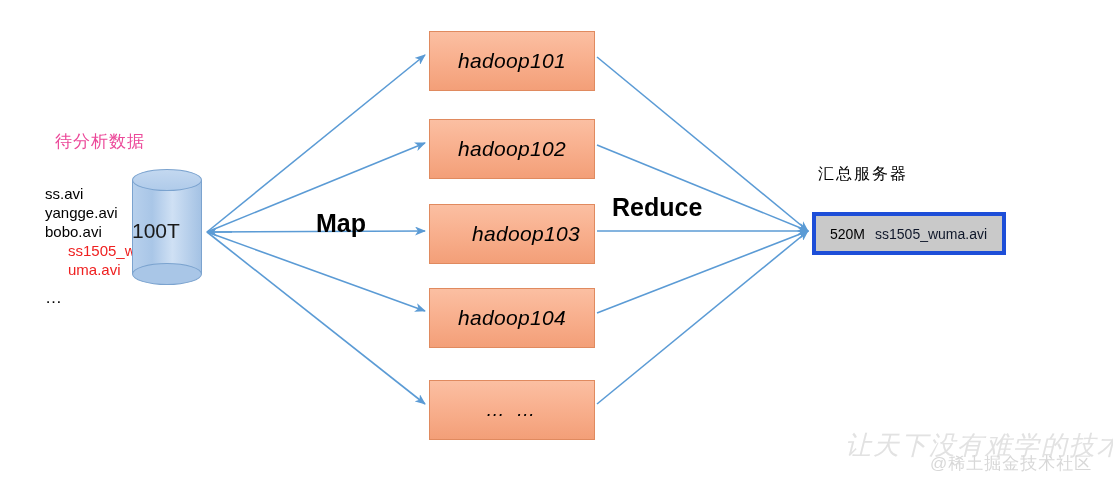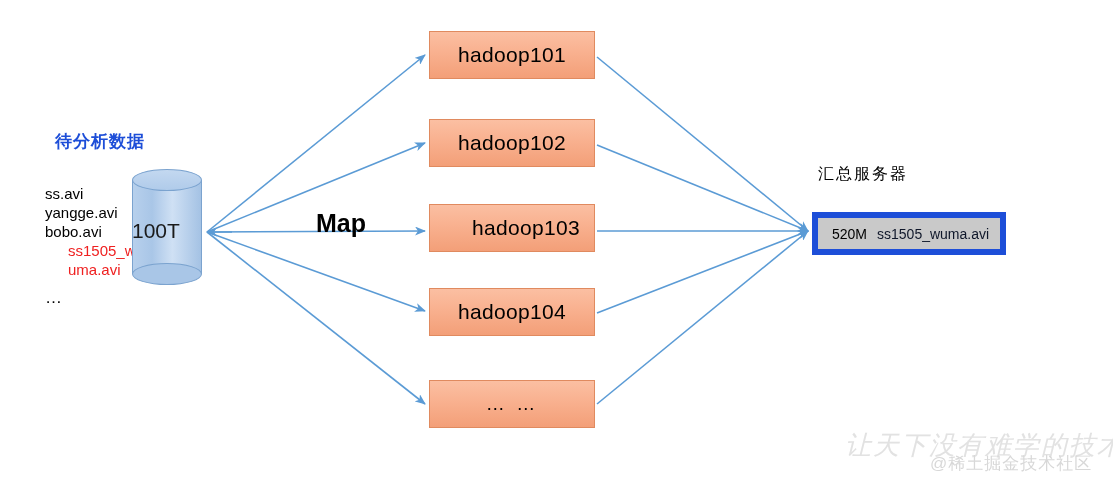--- a/index.html
+++ b/index.html
@@ -25,22 +25,22 @@
     height: 485px;
     pointer-events: none;
   }
 
   
   .src-title {
     position: absolute;
     left: 55px;
     top: 130px;
     font-size: 17px;
-    font-weight: bold;
-    color: #1d4ed8;
+    font-weight: normal;
+    color: #ec4899;
     letter-spacing: 1px;
     white-space: nowrap;
   }
   .file-list {
     position: absolute;
     left: 45px;
     top: 184px;
     width: 92px;
     font-size: 15px;
     line-height: 19px;
@@ -103,30 +103,31 @@
     text-align: left;
     font-size: 21px;
     color: #1a1a1a;
     z-index: 3;
   }
 
   
   .node {
     position: absolute;
     width: 166px;
-    height: 48px;
+    height: 60px;
     background: linear-gradient(to bottom, #fbbfa2 0%, #f9b291 40%, #f39f78 100%);
     border: 1px solid #e08a5f;
     box-sizing: border-box;
     display: flex;
     align-items: center;
     justify-content: center;
     font-size: 21px;
     color: #000000;
     letter-spacing: 0.3px;
+    font-style: italic;
   }
   .node.dots { letter-spacing: 3px; font-size: 19px; }
 
   
   .stage-label {
     position: absolute;
     font-size: 25px;
     font-weight: bold;
     color: #000000;
     white-space: nowrap;
@@ -143,21 +144,21 @@
     letter-spacing: 2px;
     white-space: nowrap;
   }
   .result-box {
     position: absolute;
     left: 812px;
     top: 212px;
     width: 194px;
     height: 43px;
     background: #c9c9c9;
-    border: 6px solid #1d4ed8;
+    border: 4px solid #1d4ed8;
     box-sizing: border-box;
     display: flex;
     align-items: center;
     padding-left: 14px;
     gap: 10px;
   }
   .result-size {
     font-size: 14px;
     color: #000000;
   }
@@ -234,20 +235,21 @@
   </div>
 
   <div class="cylinder">
     <div class="cyl-body"></div>
     <div class="cyl-bottom"></div>
     <div class="cyl-top"></div>
     <div class="cyl-label">100T</div>
   </div>
 
   <div class="stage-label" style="left:316px; top:193px;margin-top:16px;">Map</div>
+  <div class="stage-label" style="left:612px; top:193px;">Reduce</div>
 
   <div class="node" style="left:429px; top:31px;">hadoop101</div>
   <div class="node" style="left:429px; top:119px;">hadoop102</div>
   <div class="node" style="left:429px; top:204px;padding-left:28px;">hadoop103</div>
   <div class="node" style="left:429px; top:288px;">hadoop104</div>
   <div class="node dots" style="left:429px; top:380px;">… …</div>
 
   <div class="srv-title">汇总服务器</div>
   <div class="result-box">
     <span class="result-size">520M</span>

